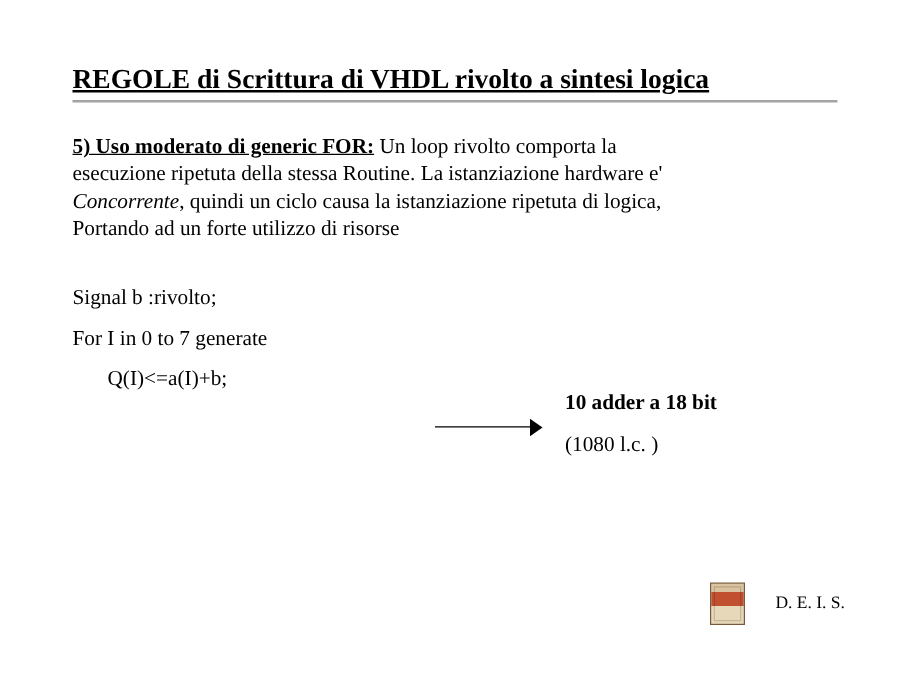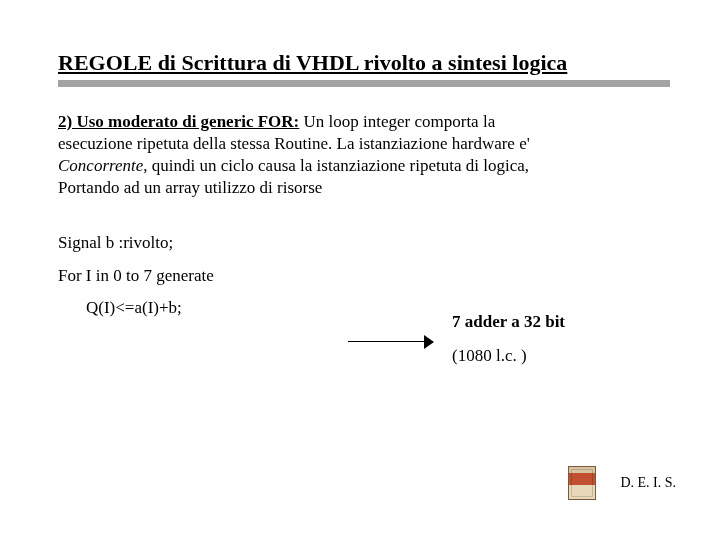--- a/index.html
+++ b/index.html
@@ -12,21 +12,21 @@
     position: relative;
     overflow: hidden;
   }
   .content {
     padding: 50px 50px 0 58px;
   }
   .title {
     font-size: 22px;
     font-weight: bold;
     text-decoration: underline;
-    border-bottom: 7px solid #a3a3a3;
+    border-bottom: 2px solid #a3a3a3;
     padding-bottom: 4px;
     margin-bottom: 24px;
     display: inline-block;
     width: 100%;
     letter-spacing: 0px;
   }
   .para {
     font-size: 17px;
     line-height: 1.3;
     margin-bottom: 28px;
@@ -94,40 +94,40 @@
   }
   .footer .text { line-height: 1.2; }
 </style>
 </head>
 <body>
 
 <div class="content">
   <div class="title">REGOLE di Scrittura di VHDL rivolto a sintesi logica</div>
 
   <div class="para">
-    <span class="b5">2) Uso moderato di generic FOR:</span><span> Un loop integer comporta la</span><br>
+    <span class="b5">5) Uso moderato di generic FOR:</span><span> Un loop rivolto comporta la</span><br>
     <span>esecuzione ripetuta della stessa Routine. La istanziazione hardware e'</span><br>
     <span class="italic">Concorrente</span><span>, quindi un ciclo causa la istanziazione ripetuta di logica,</span><br>
-    <span>Portando ad un array utilizzo di risorse</span>
+    <span>Portando ad un forte utilizzo di risorse</span>
   </div>
 
   <div class="code-block">
     <div class="code-line">Signal b :rivolto;</div>
     <div class="code-line">For I in 0 to 7 generate</div>
     <div class="code-line indent">Q(I)&lt;=a(I)+b;</div>
   </div>
 </div>
 
 <div class="arrow">
   <div class="line"></div>
   <div class="head"></div>
 </div>
 
 <div class="right-col">
-  <div class="adders">7 adder a 32 bit</div>
+  <div class="adders">10 adder a 18 bit</div>
   <div class="cells">(1080 l.c. )</div>
 </div>
 
 <div class="footer">
   <div class="logo"></div>
   <div class="text">
     <div>D. E. I. S.</div>
   </div>
 </div>
 

